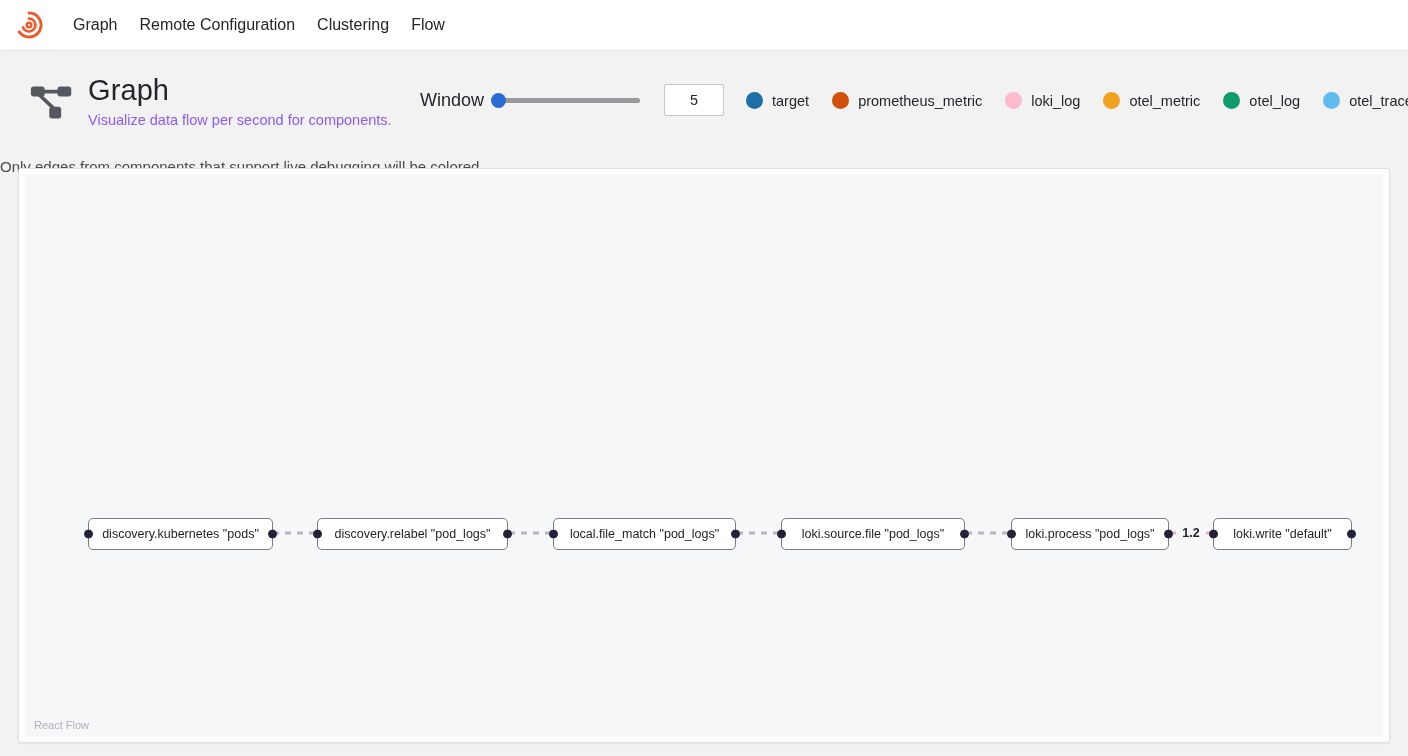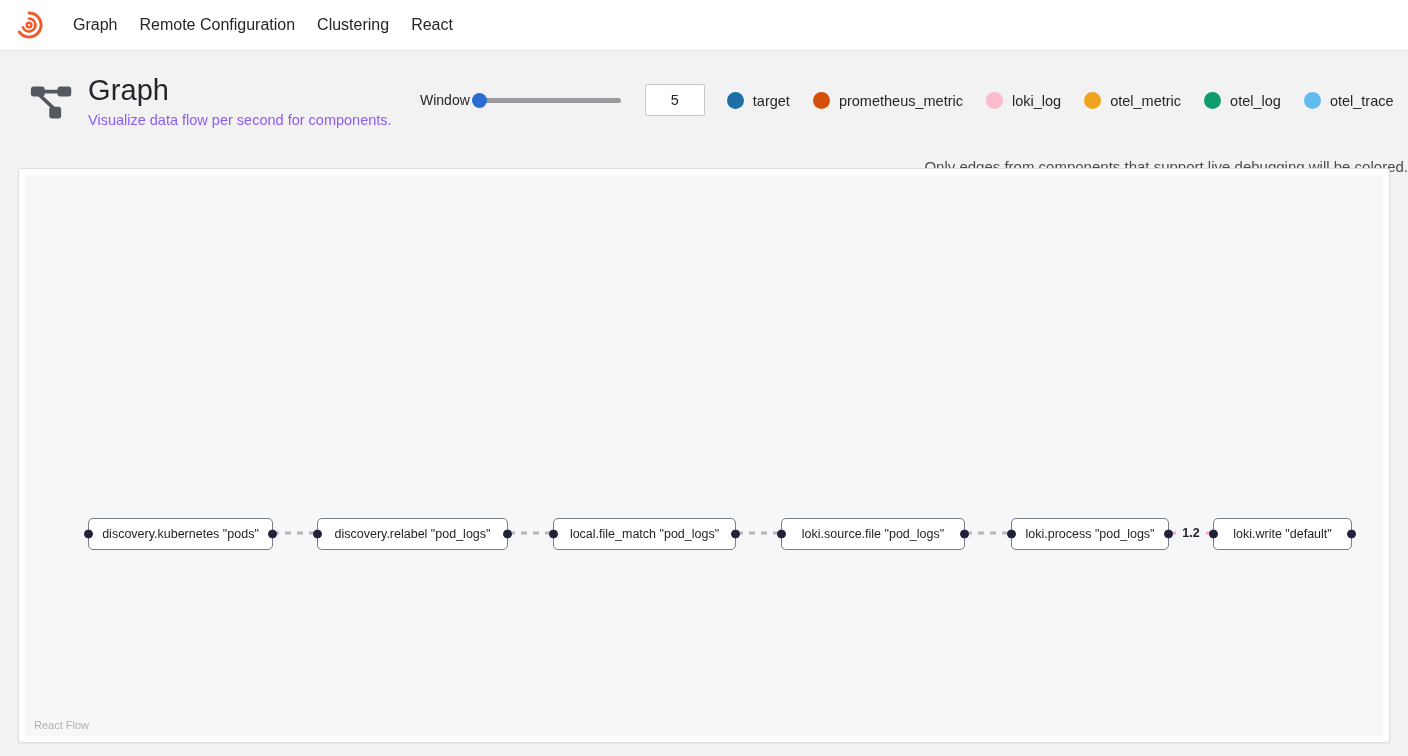--- a/index.html
+++ b/index.html
@@ -73,23 +73,23 @@
   }
 
   
   #controls {
     display: flex;
     align-items: center;
     padding-top: 11px;
     flex: 1;
   }
   #window-label {
-    font-size: 14px;
-    color: #24262b;
-    margin-right: 7px;
+    font-size: 18px;
+    color: #24262b;
+    margin-right: 12px;
     white-space: nowrap;
   }
   #slider-wrap {
     position: relative;
     width: 144px;
     height: 20px;
     margin-right: 24px;
     cursor: pointer;
   }
   #slider-track {
@@ -139,21 +139,21 @@
     margin-right: 9px;
     flex: 0 0 17px;
   }
   .legend-text {
     font-size: 14.5px;
     color: #24262b;
   }
 
   
   #notice {
-    text-align: right;
+    text-align: left;
     font-size: 15px;
     color: #4a4b50;
     padding: 10px 0 14px 0;
     height: 38px;
   }
 
   
   #graph-panel {
     position: absolute;
     left: 18px;
@@ -249,21 +249,21 @@
   <svg id="brand-logo" viewBox="0 0 32 32">
     <g fill="none" stroke="#f05a28" stroke-linecap="round">
       <path d="M16 3.2 A12.8 12.8 0 1 1 5.6 23.4" stroke-width="3.1"></path>
       <path d="M16 9.1 A6.9 6.9 0 1 1 9.6 18.7" stroke-width="2.9"></path>
       <circle cx="16" cy="16" r="2.5" stroke-width="2.6"></circle>
     </g>
   </svg>
   <a class="nav-link">Graph</a>
   <a class="nav-link">Remote Configuration</a>
   <a class="nav-link">Clustering</a>
-  <a class="nav-link">React</a>
+  <a class="nav-link">Flow</a>
 </div>
 
 <div id="page-header">
 
   <div id="title-block">
     <svg id="graph-glyph" viewBox="0 0 48 48">
       <g fill="#55585f">
         <rect x="1" y="6" width="15" height="11" rx="3"></rect>
         <rect x="30" y="6" width="15" height="11" rx="3"></rect>
         <rect x="21" y="28" width="13" height="13" rx="3"></rect>

